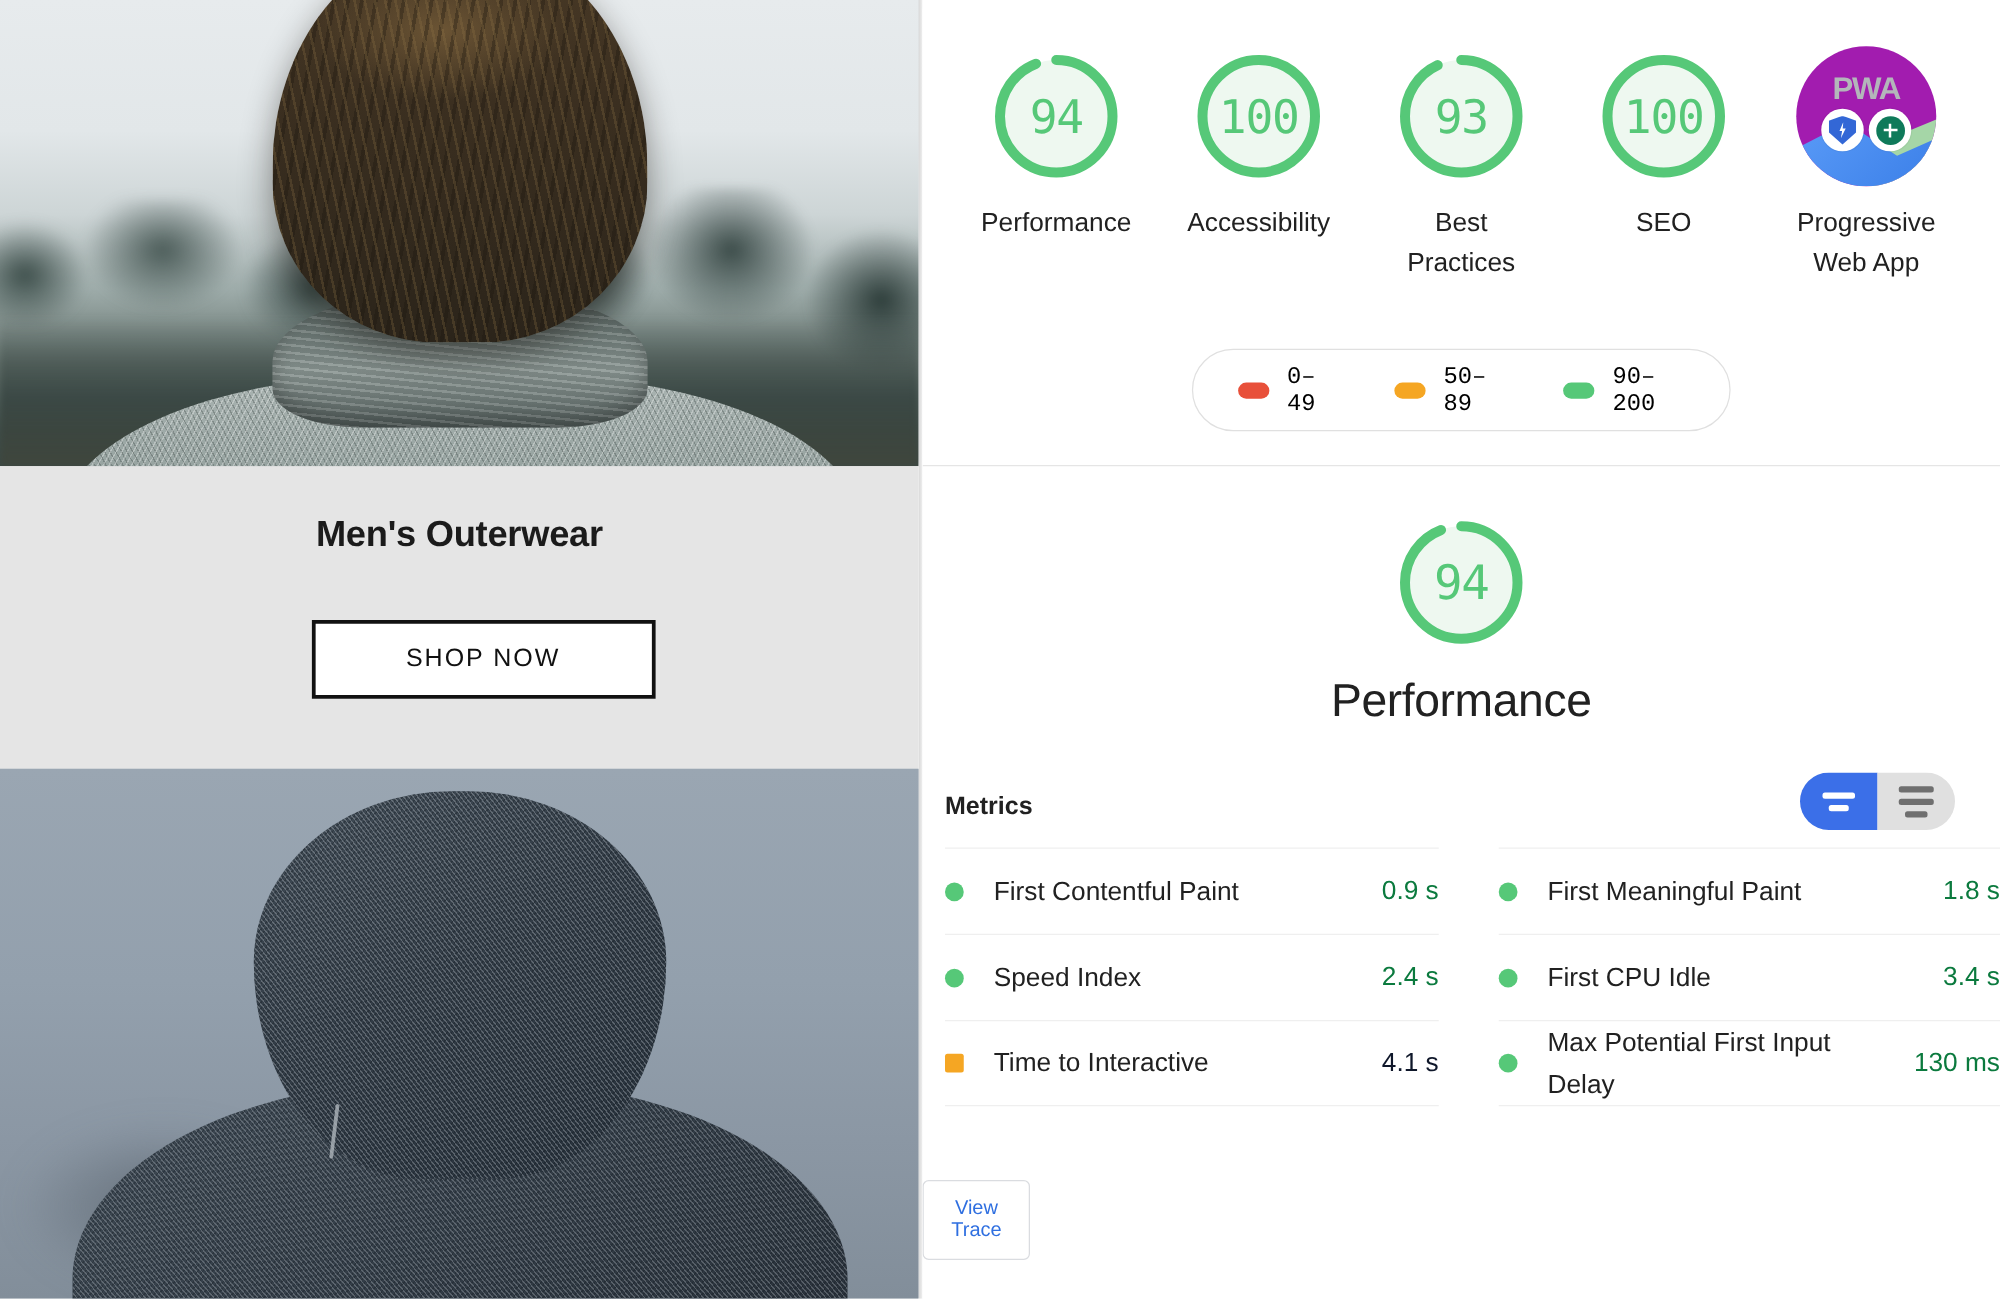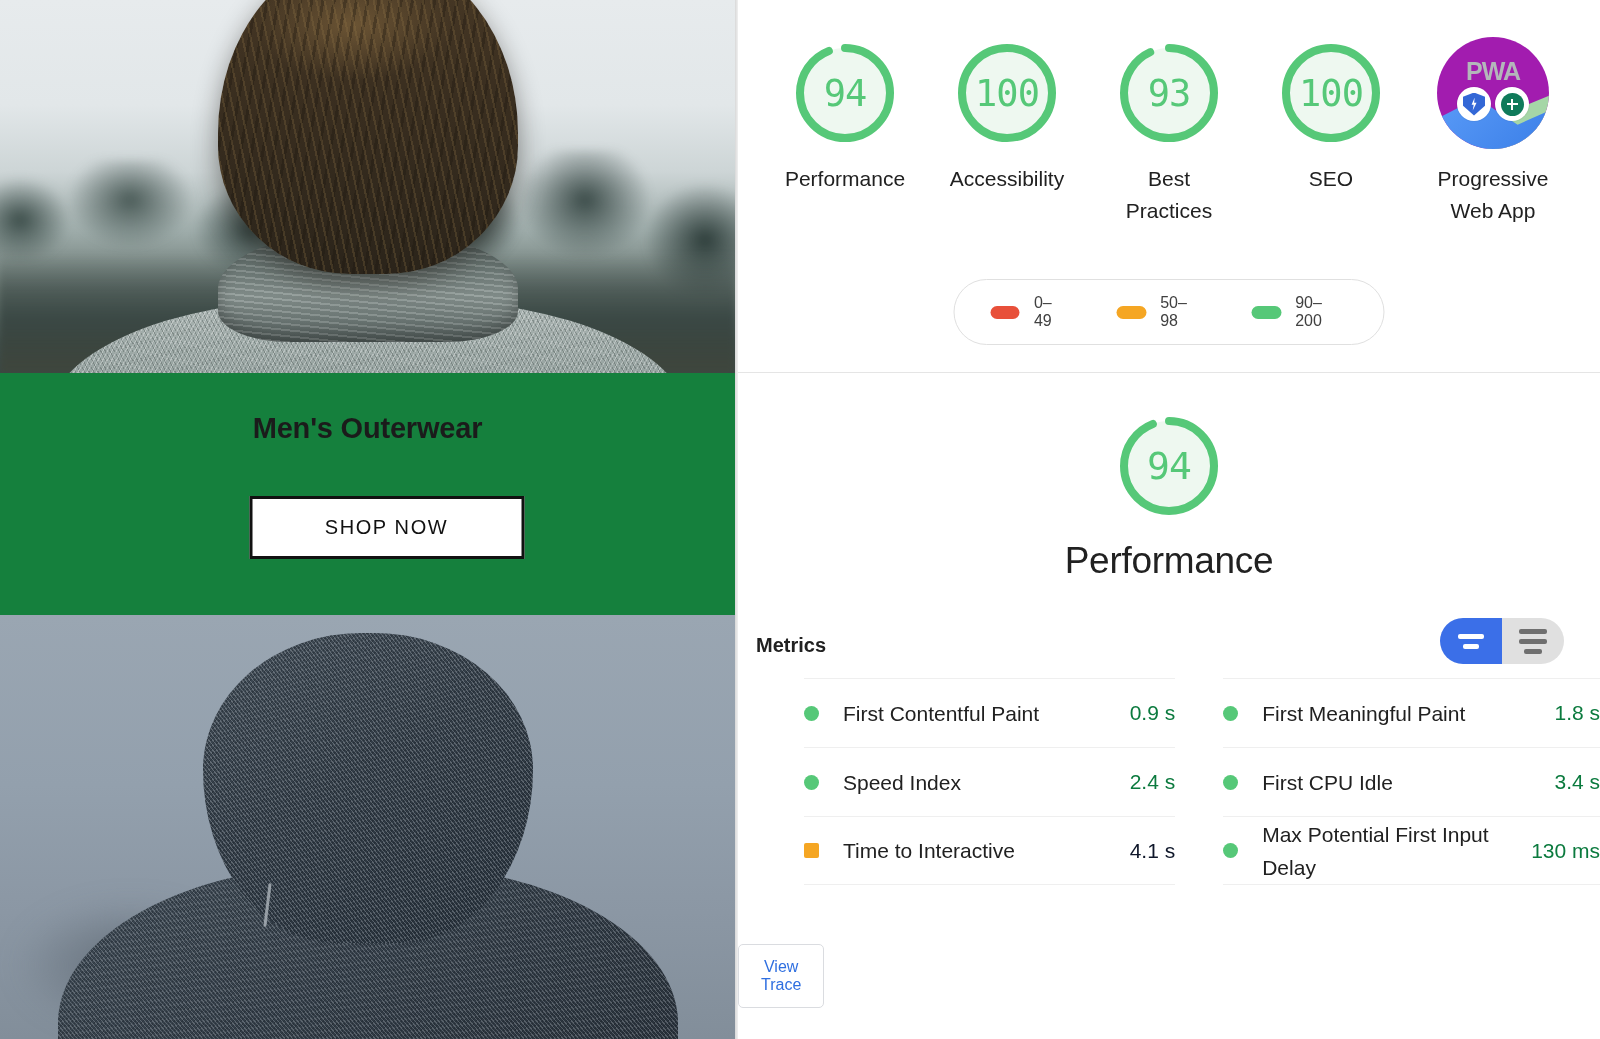--- a/index.html
+++ b/index.html
@@ -151,21 +151,21 @@
     position: absolute; left: 266px; top: 268px;
     width: 3px; height: 44px;
     background: #aeb5bb; border-radius: 2px;
     transform: rotate(7deg); opacity: .8;
   }
 
   
   .promo {
     position: absolute; left: 0; top: 373px;
     width: 735px; height: 242px;
-    background: #15803d;
+    background: #e5e5e5;
   }
   .promo-title {
     position: absolute; left: 0; right: 0; top: 39px;
     text-align: center;
     font-size: 29px; font-weight: 700; color: #1b1b1b;
     letter-spacing: -0.2px;
   }
   .shop-now {
     position: absolute; left: 50%; top: 123px;
     transform: translateX(-50%);
@@ -282,22 +282,22 @@
     height: 66px;
     display: flex; align-items: center; gap: 0;
     padding: 0 36px;
     border: 1px solid #e0e0e0; border-radius: 33px;
     background: #fff;
   }
   .legend-item { display: flex; align-items: center; }
   .legend-item + .legend-item { margin-left: 48px; }
   .swatch { width: 30px; height: 13px; border-radius: 7px; margin-right: 14px; }
   .legend-text {
-    font-family: Liberation Sans, sans-serif;
-    font-size: 16px; color: #404040;
+    font-family: Liberation Mono, monospace;
+    font-size: 19px; color: #000000;
   }
 
   
   .perf-hero {
     position: absolute; left: 0; top: 374px;
     width: 862px; height: 232px;
     display: flex; flex-direction: column; align-items: center;
   }
   .perf-gauge { position: relative; width: 112px; height: 112px; margin-top: 36px; }
   .perf-gauge svg { display:block; width: 112px; height: 112px; transform: rotate(-90deg); }
@@ -332,21 +332,21 @@
   .tl { height: 5px; border-radius: 2px; }
   .toggle-half.on  .tl { background: #fff; }
   .toggle-half.off .tl { background: #6f6f6f; }
 
   .metrics-cols {
     position: absolute; left: 0; top: 678px;
     width: 862px; height: 250px;
     display: flex;
   }
   .mcol { width: 431px; padding: 0 18px; }
-  .mcol.left  { padding-left: 18px;  padding-right: 18px; margin-left: 48px; }
+  .mcol.left  { padding-left: 18px;  padding-right: 18px; }
   .mcol.right { padding-left: 30px;  padding-right: 0; }
 
   .mrow {
     display: flex; align-items: center;
     min-height: 69px;
     border-top: 1px solid #efefef;
   }
   .mrow:last-child { border-bottom: 1px solid #efefef; }
   .dot {
     width: 15px; height: 15px; border-radius: 50%;
@@ -480,21 +480,21 @@
 
       </div>
 
       <div class="legend">
         <div class="legend-item">
           <span class="swatch" style="background:#e8503a"></span>
           <span class="legend-text">0–49</span>
         </div>
         <div class="legend-item">
           <span class="swatch" style="background:#f5a623"></span>
-          <span class="legend-text">50–98</span>
+          <span class="legend-text">50–89</span>
         </div>
         <div class="legend-item">
           <span class="swatch" style="background:#56c878"></span>
           <span class="legend-text">90–200</span>
         </div>
       </div>
     </div>
 
     <div class="perf-hero">
       <div class="perf-gauge">

